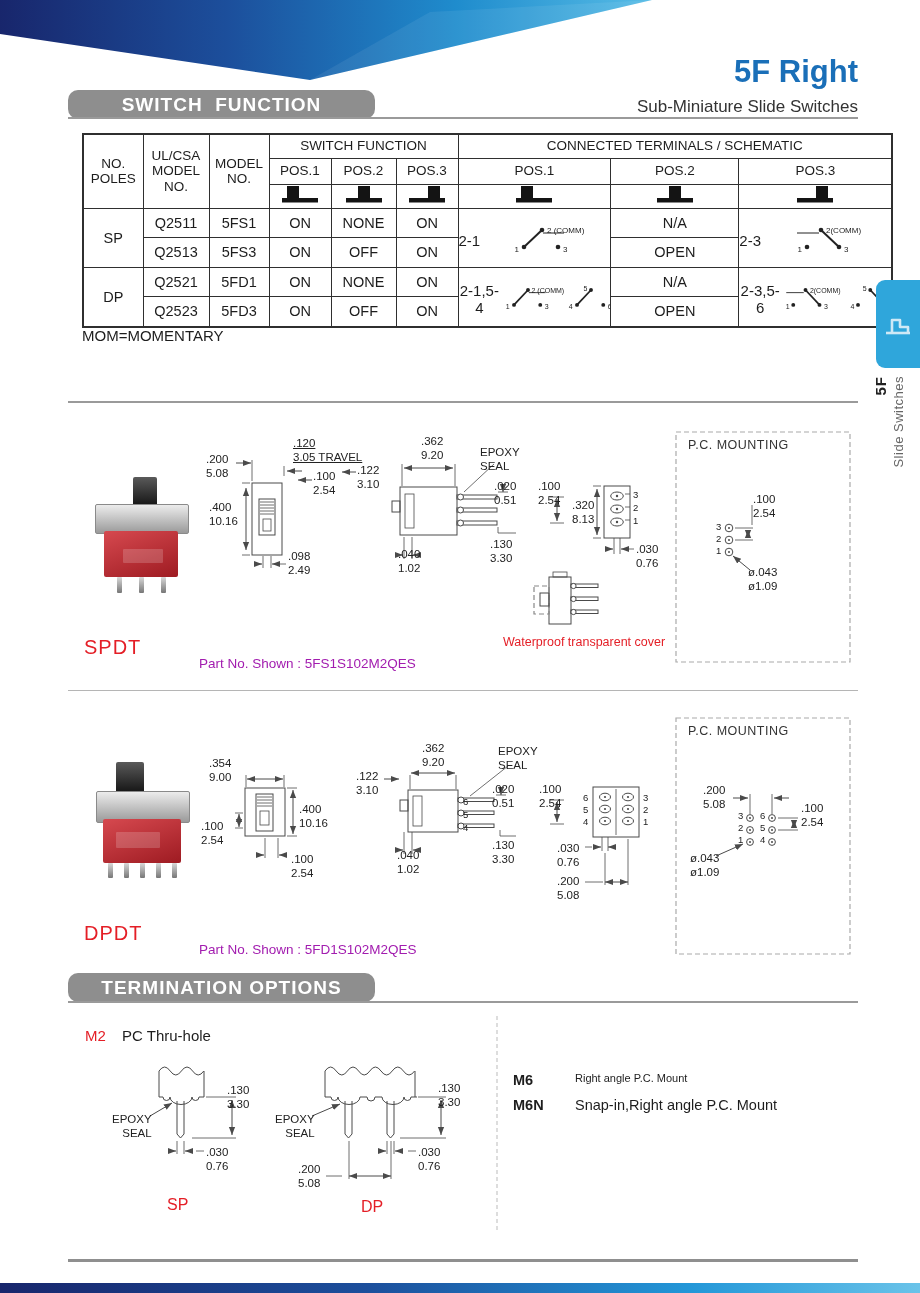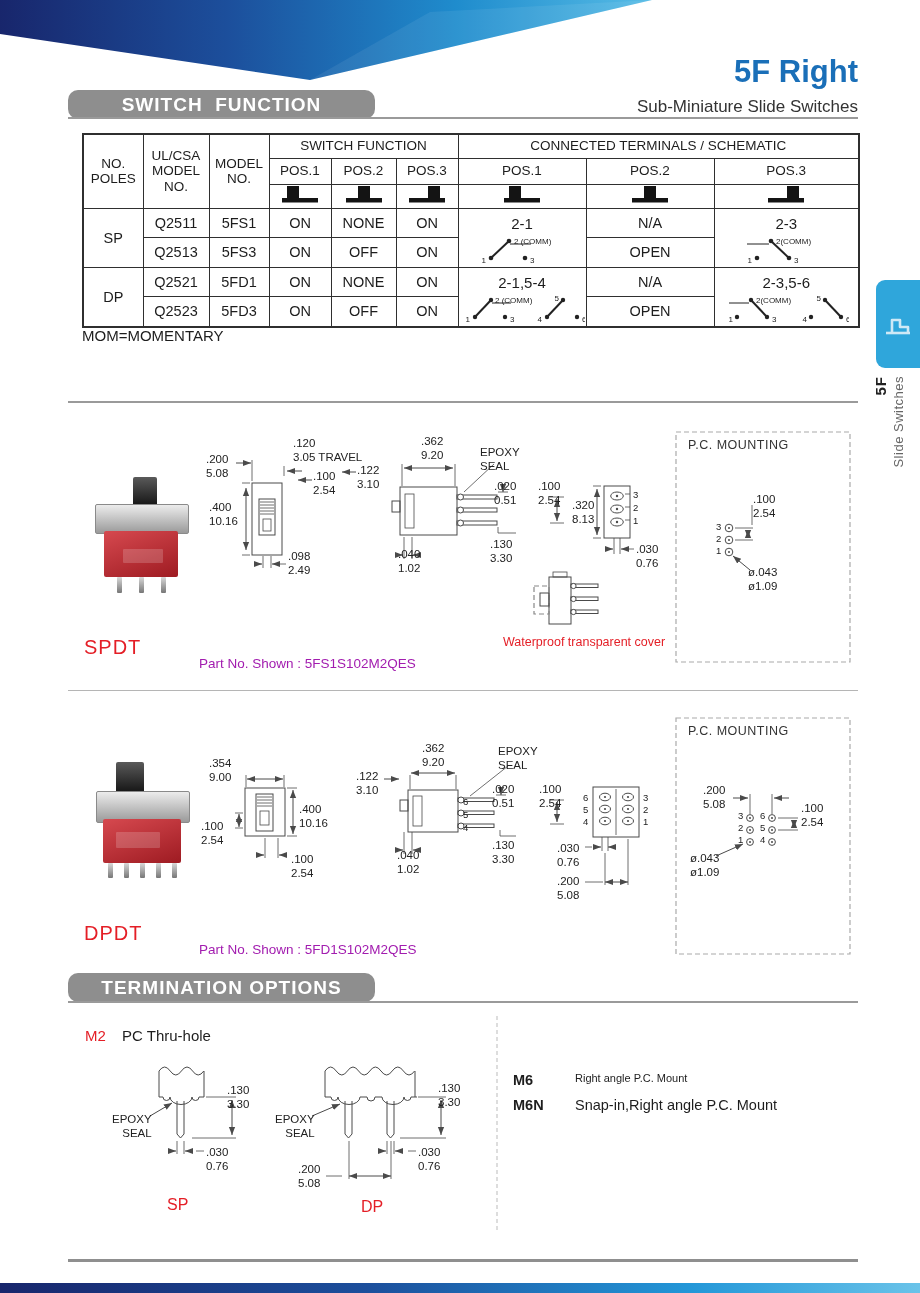--- a/index.html
+++ b/index.html
@@ -28,21 +28,21 @@
   .footer-line{position:absolute;left:68px;width:790px;height:3px;background:#8f8f8f;}
   .footer-bar{position:absolute;left:0;top:1283px;width:920px;height:10px;
       background:linear-gradient(90deg,#18266c,#1c4f9c 40%,#2397d8 75%,#6ac3e9);}
   
   table.ft{position:absolute;left:82px;top:133px;border-collapse:collapse;table-layout:fixed;}
   table.ft td,table.ft th{border:1.4px solid #2f2f2f;padding:0;text-align:center;
       vertical-align:middle;font-weight:normal;}
   table.ft{border:2px solid #2f2f2f;}
   .hc{font-size:13.5px;line-height:1.15;white-space:pre-line;}
   .dc{font-size:14.5px;}
-  .cellcol{display:flex;flex-direction:column;align-items:center;justify-content:space-between;height:100%;}
+  .cellcol{display:flex;flex-direction:row;align-items:center;justify-content:space-between;height:100%;}
   .cv{font-size:15px;padding-top:5px;}
   .sch text{font-size:8px;fill:#222;font-family:"Liberation Sans",sans-serif;}
   .sch line,.sch path{stroke:#222;}
   .sch circle{fill:#222;}
   
   .side-tab{position:absolute;left:876px;top:280px;width:44px;height:88px;background:#2fa6db;
      border-radius:9px 0 0 9px;display:flex;align-items:center;justify-content:center;}
   .side-texts{position:absolute;left:872px;top:376px;display:flex;gap:2px;align-items:flex-start;}
   .vt{writing-mode:vertical-rl;transform:rotate(180deg);}
   .vt.series{font-weight:bold;font-size:15px;color:#222;letter-spacing:1px;}
@@ -480,21 +480,21 @@
     <div class="pin" style="left:22px;top:100px;width:5px;height:16px"></div>
     <div class="pin" style="left:44px;top:100px;width:5px;height:16px"></div>
     <div class="pin" style="left:66px;top:100px;width:5px;height:16px"></div>
   </div>
 
   <div class="red-lg" style="left:84px;top:636px">SPDT</div>
   <div class="part" style="left:199px;top:656px">Part No. Shown : 5FS1S102M2QES</div>
   <div class="layer">
       <div class="lbl" style="left: 206px; top: 452px;">.200
 5.08</div>
-      <div class="lbl" style="left: 293px; top: 436px;">.120
+      <div class="lbl" style="left: 293px; top: 436px; text-decoration: underline;">.120
 3.05 TRAVEL</div>
       <div class="lbl" style="left: 313px; top: 469px;">.100
 2.54</div>
       <div class="lbl" style="left: 357px; top: 463px;">.122
 3.10</div>
       <div class="lbl" style="left: 209px; top: 500px;">.400
 10.16</div>
       <div class="lbl" style="left: 288px; top: 549px;">.098
 2.49</div>
       <div class="lbl" style="left: 421px; top: 434px;">.362

